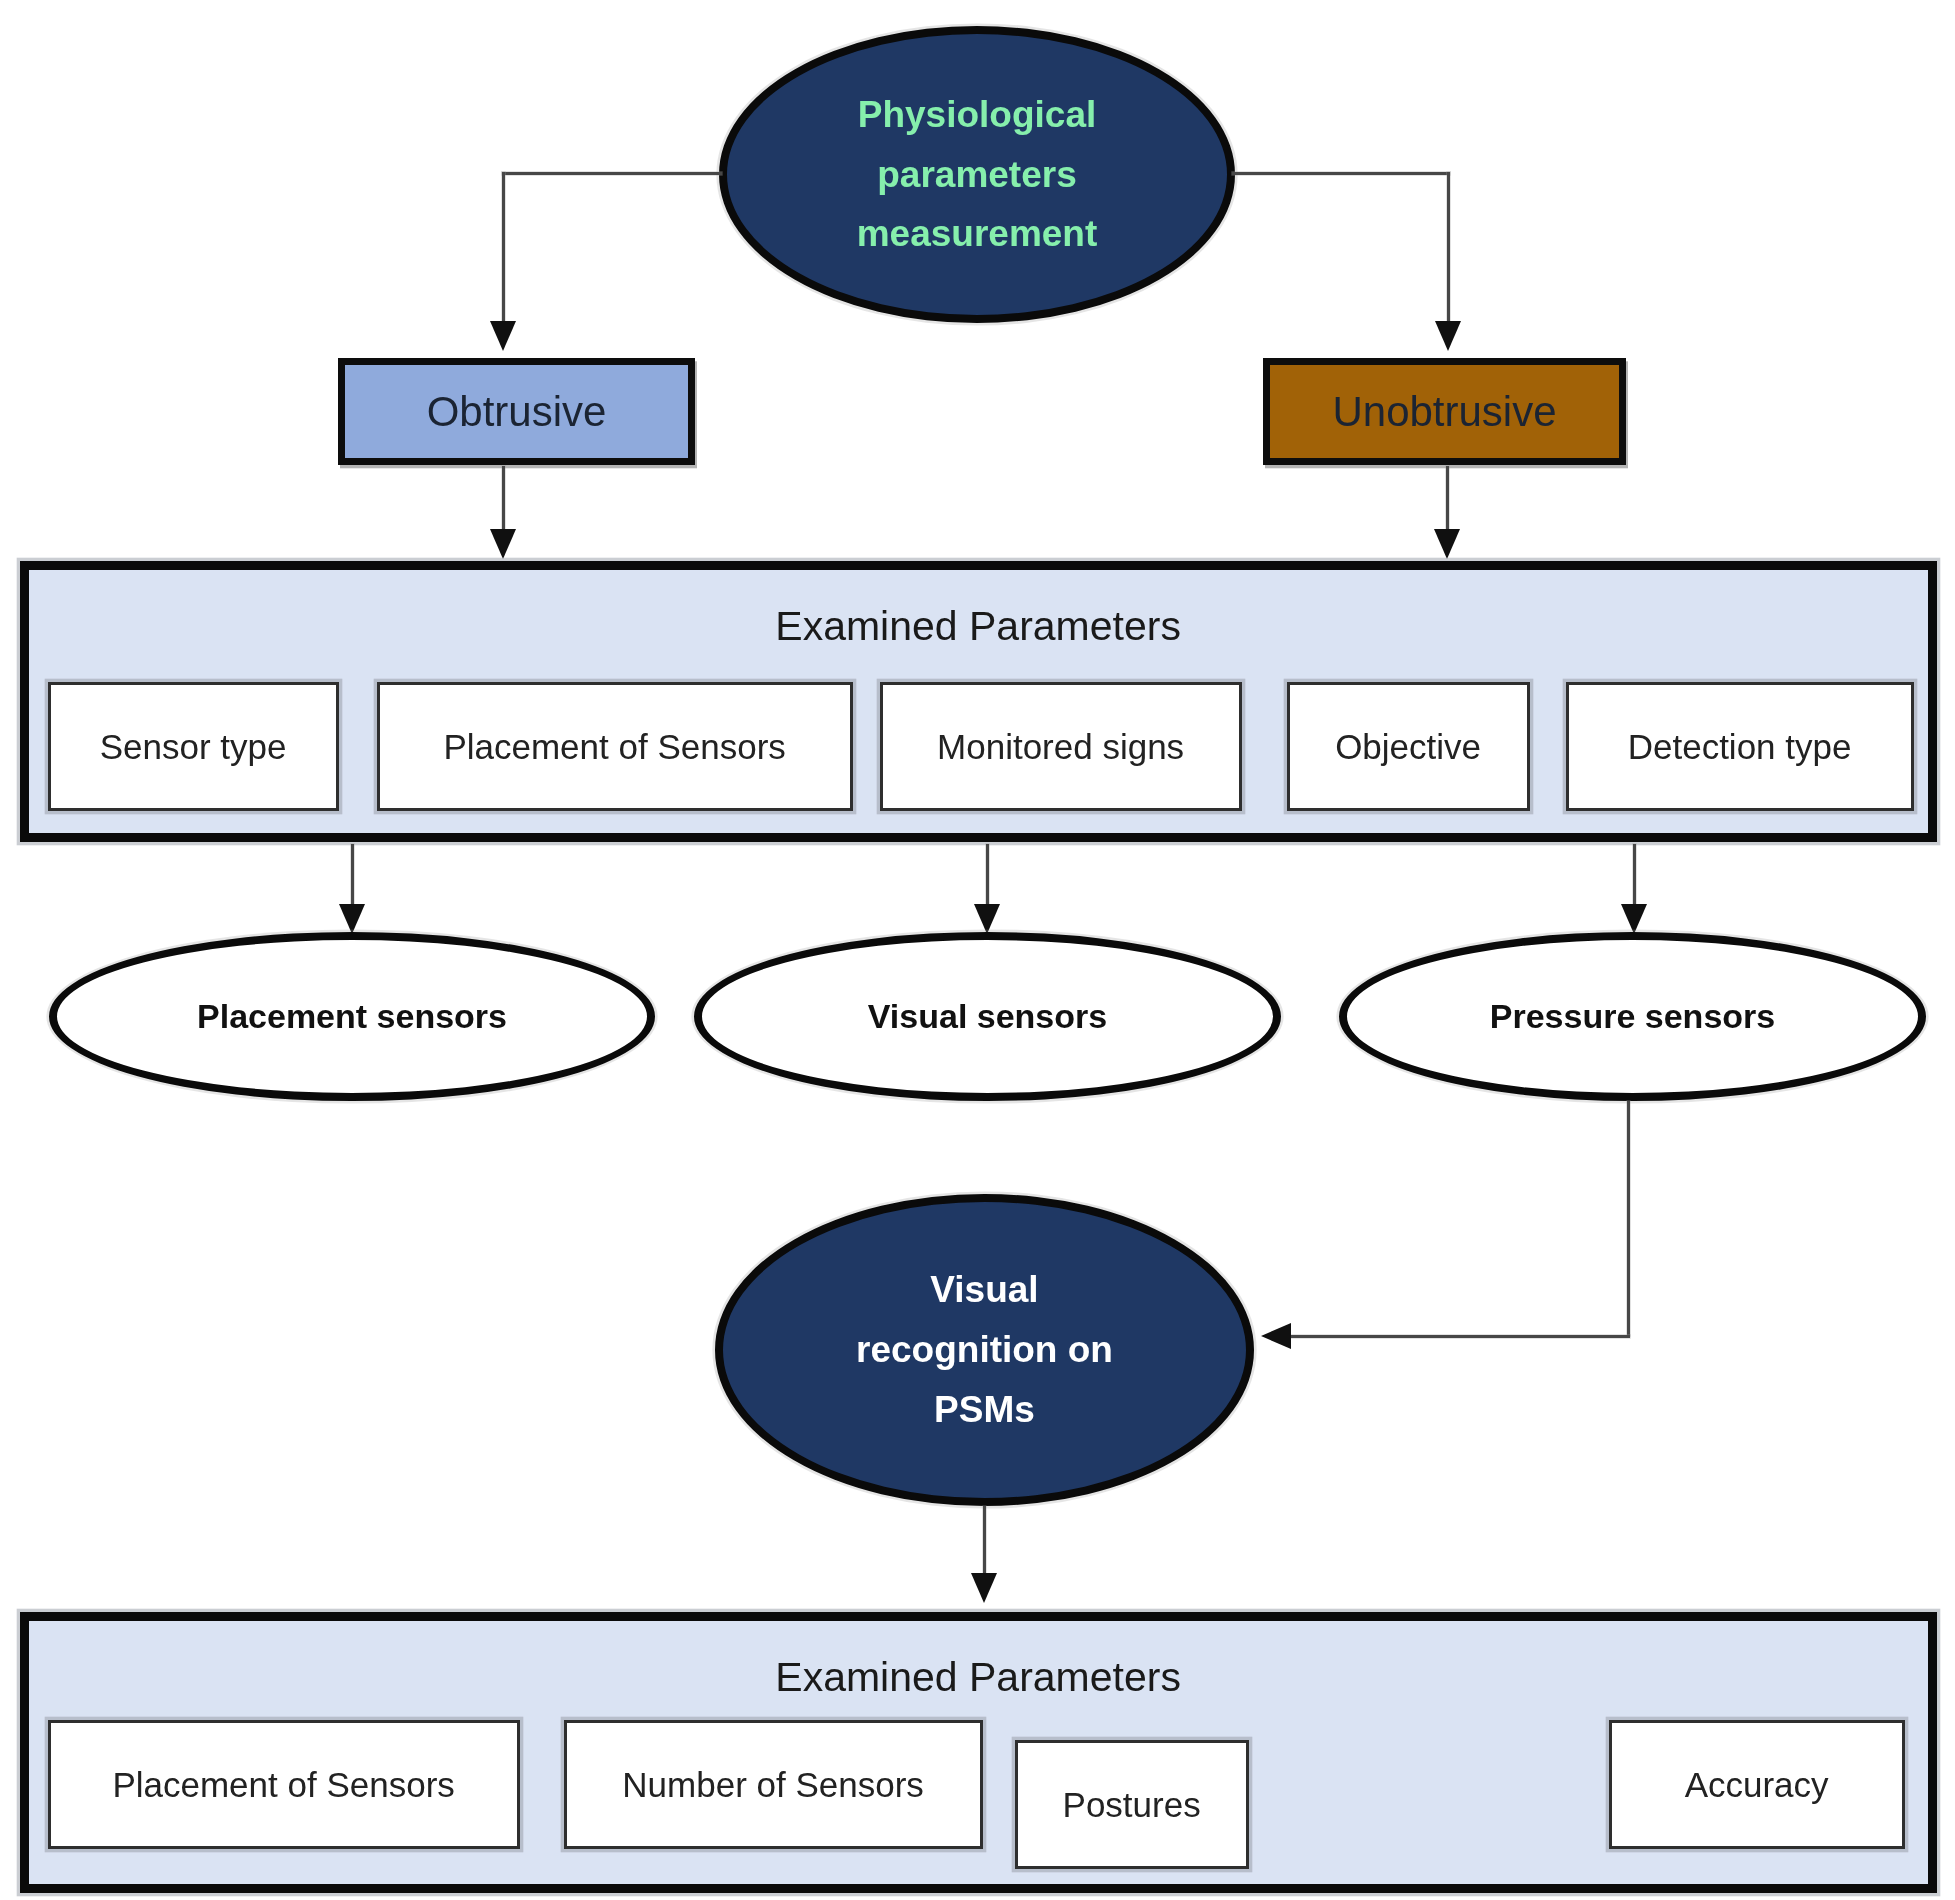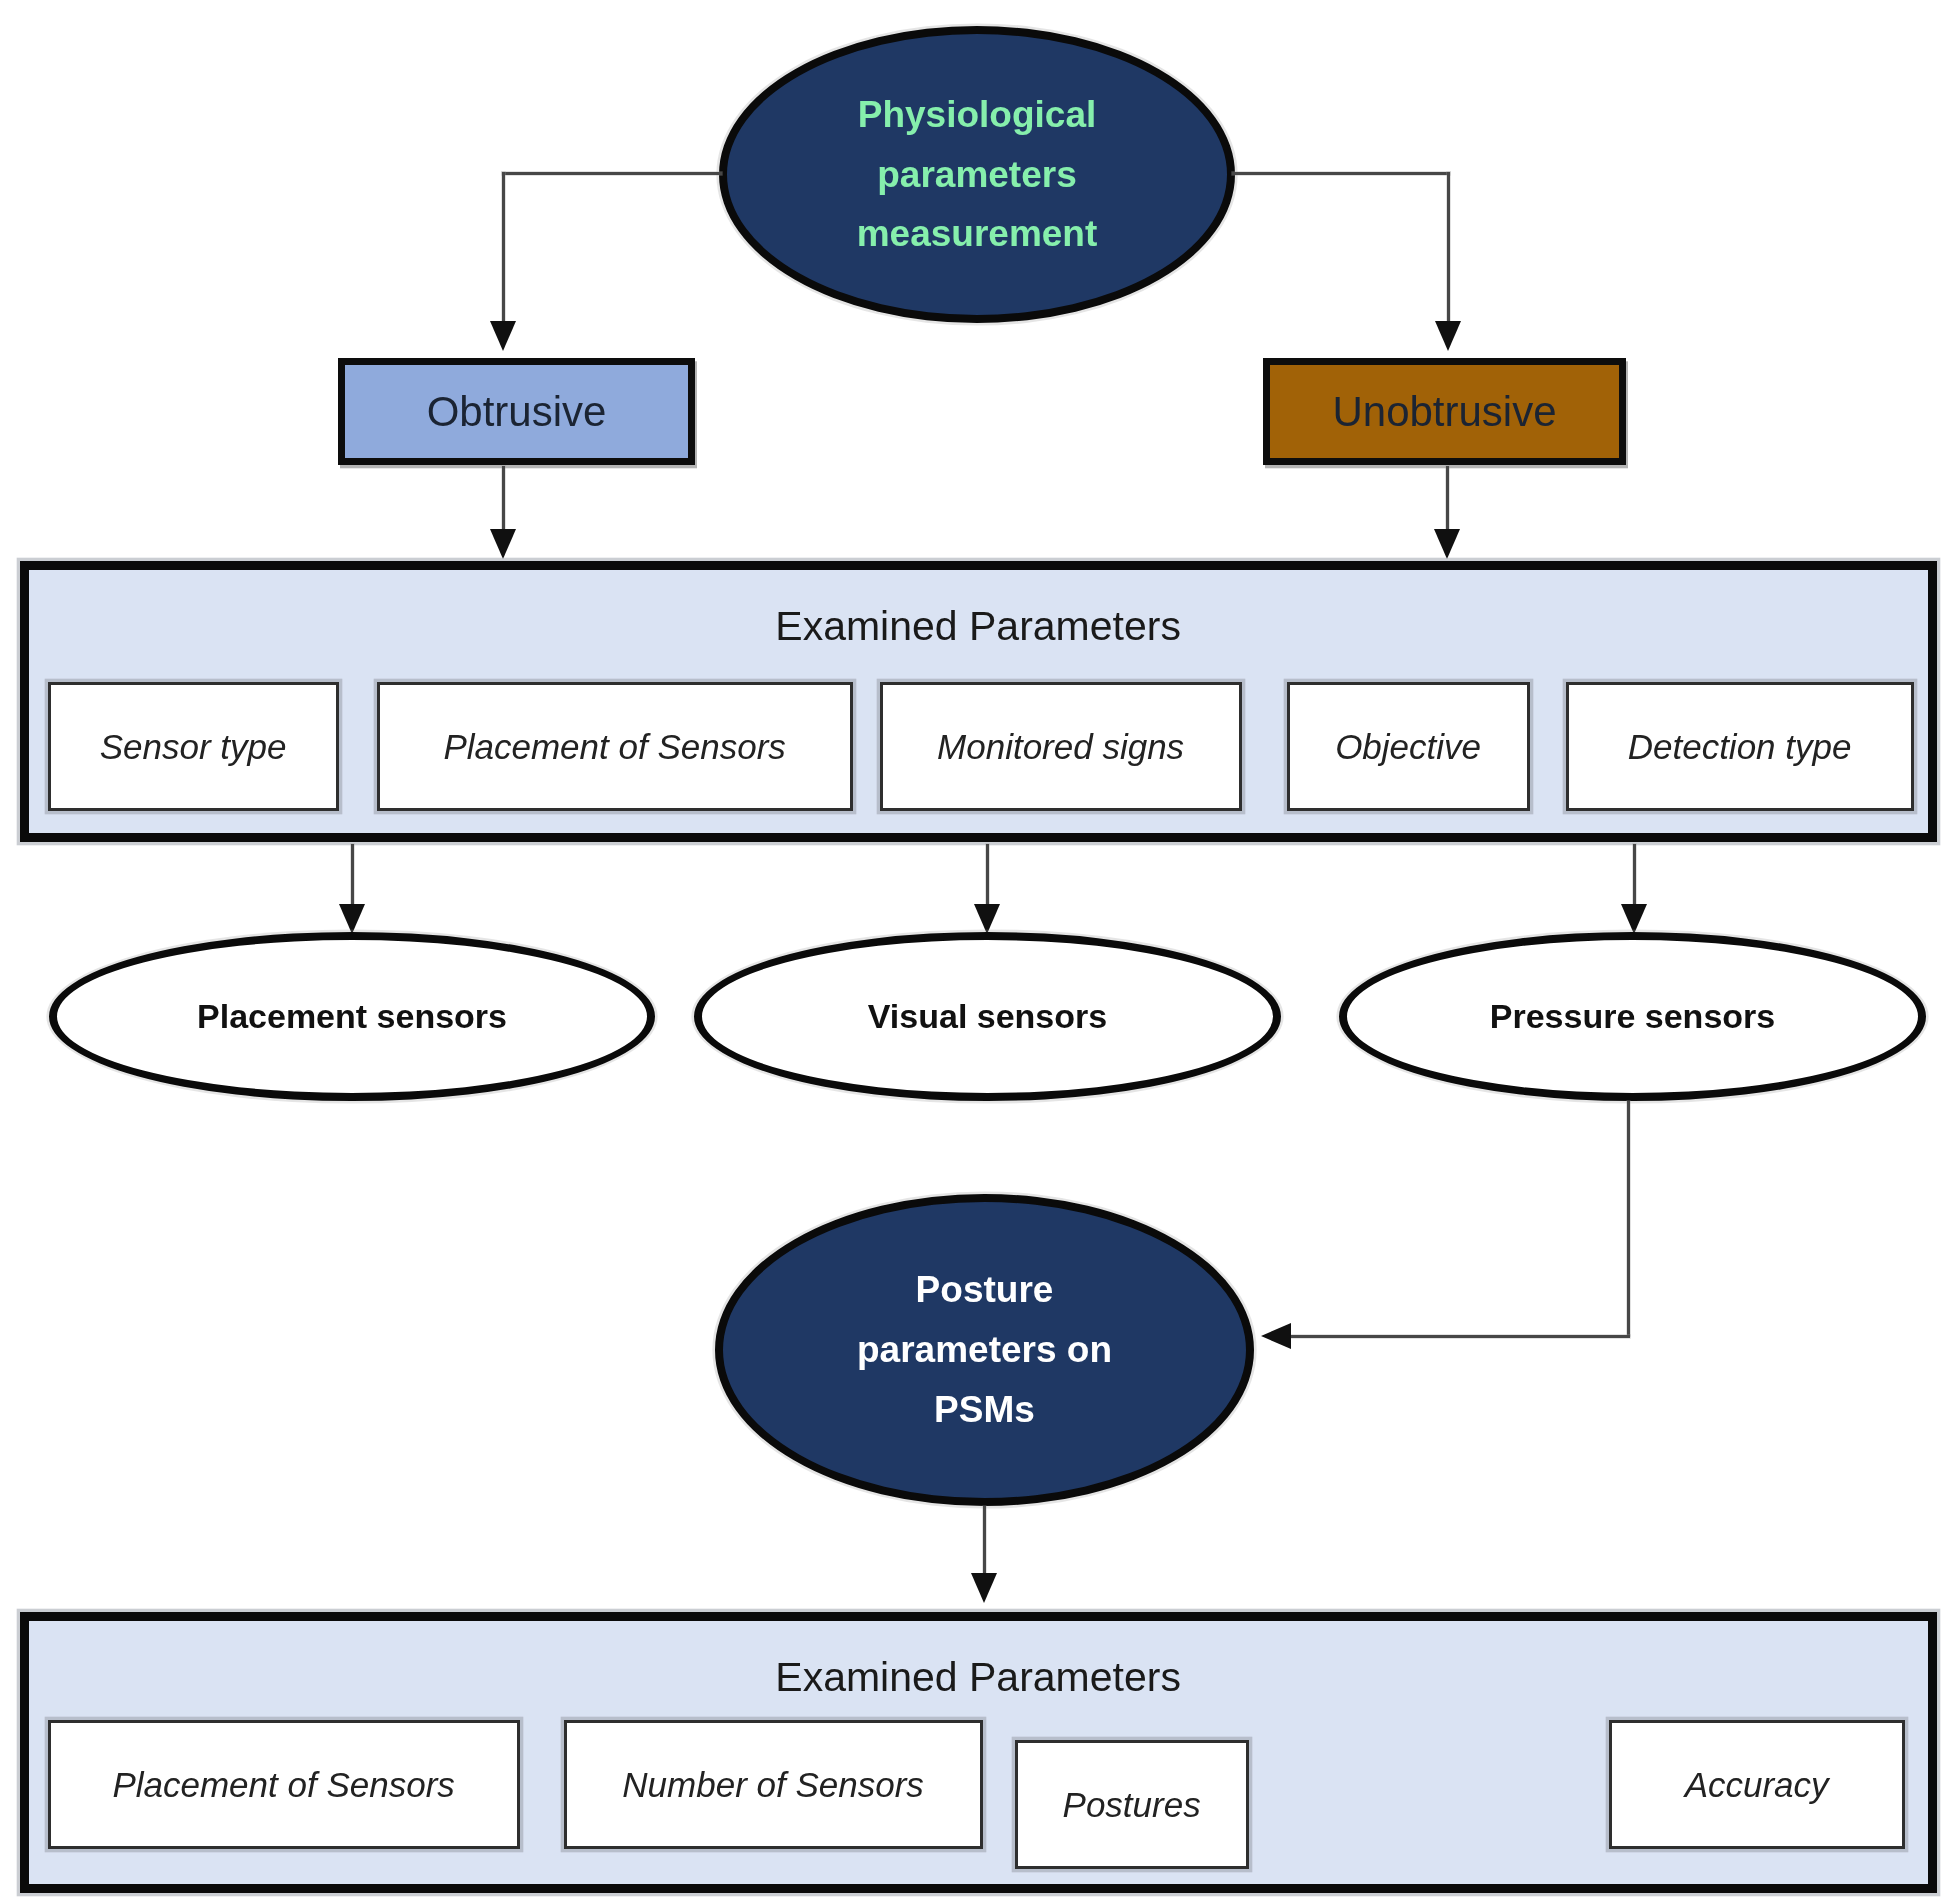--- a/index.html
+++ b/index.html
@@ -58,21 +58,20 @@
     height: 129px;
     background: #ffffff;
     border: 3.9px solid #2e2e2e;
     box-sizing: border-box;
     display: flex;
     align-items: center;
     justify-content: center;
     font-size: 35px;
     color: #222222;
     box-shadow: 0 0 0 3.3px rgba(140,145,155,0.45);
-    font-style: italic;
   }
   
   .line { position: absolute; background: #474747; box-shadow: 0 0 0 0.7px rgba(150,150,150,0.4); }
   .arrow-down {
     position: absolute; width: 0; height: 0;
     border-left: 13.7px solid transparent;
     border-right: 13.7px solid transparent;
     border-top: 30px solid #101010;
   }
   .arrow-left {
@@ -135,21 +134,21 @@
   </div>
   <div class="ellipse sensor" style="left:1339px; top:932px; width:587px; height:169px;">
     <span>Pressure sensors</span>
   </div>
 
   <div class="line" style="left:1627px; top:1101px; width:3.3px; height:235px;"></div>
   <div class="line" style="left:1290px; top:1335px; width:340px; height:3.3px;"></div>
   <div class="arrow-left" style="left:1261px; top:1323px;"></div>
 
   <div class="ellipse dark" style="left: 715px; top: 1194px; width: 539px; height: 312px; background-color: rgb(31, 56, 100); color: rgb(255, 255, 255);">
-    <span style="display:inline-block; width:307px;">Posture parameters on PSMs</span>
+    <span style="display:inline-block; width:307px;">Visual recognition on PSMs</span>
   </div>
 
   <div class="line" style="left:983px; top:1506px; width:3.3px; height:68px;"></div>
   <div class="arrow-down" style="left:971px; top:1573px;"></div>
 
   <div class="panel" style="top: 1612px; background-color: rgb(218, 227, 243);">
     <div class="panel-title">Examined Parameters</div>
     <div class="param-box" style="left:19px;   top:99px; width:472px;">Placement of Sensors</div>
     <div class="param-box" style="left:535px;  top:99px; width:419px;">Number of Sensors</div>
     <div class="param-box" style="left:986px; top:99px; width:234px;margin-top:20px;">Postures</div>

